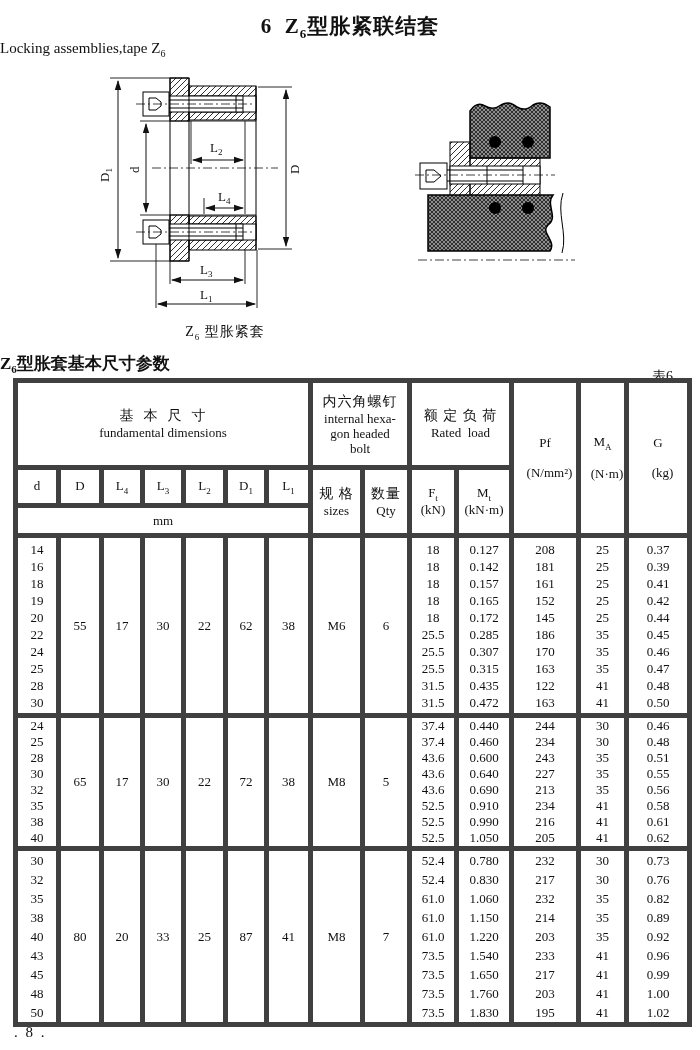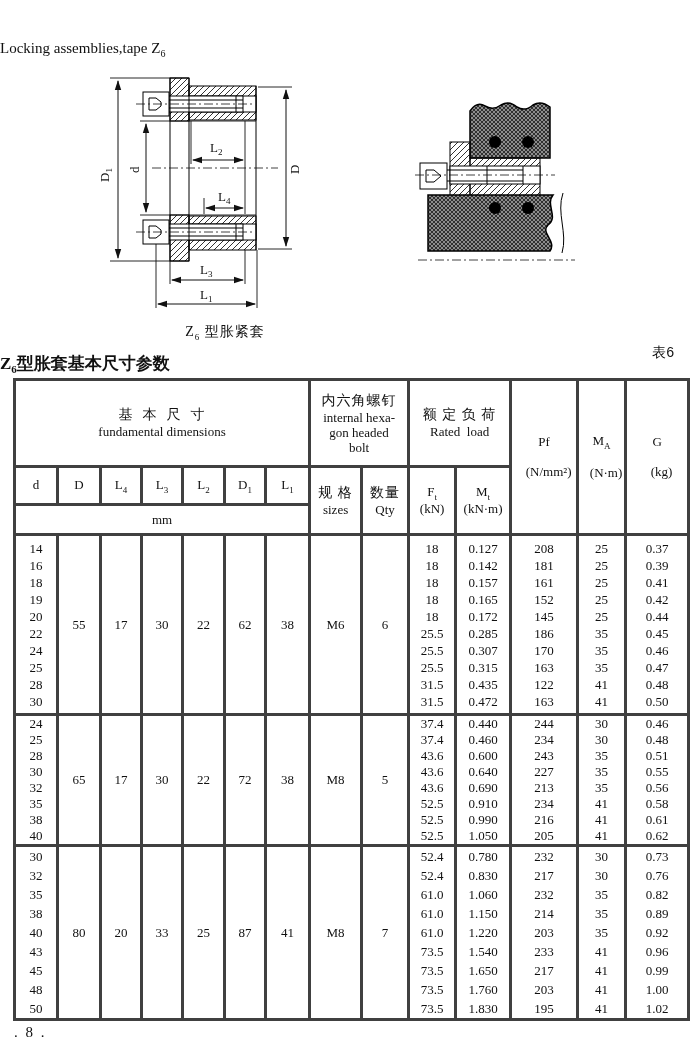--- a/index.html
+++ b/index.html
@@ -19,45 +19,46 @@
   .fig-left-caption sub{font-size:9px;}
   .fig-right-caption{position:absolute;left:378px;top:305px;width:300px;
                      font-family:"DejaVu Sans Mono",monospace;font-size:14px;}
   .fig-right-caption sub{font-size:9px;}
   .dimtext{font-family:"Liberation Serif","DejaVu Serif",serif;font-size:13px;fill:#111;}
   .dimsub{font-size:9px;}
   
   .tbl-title{position:absolute;top:352px;left:0;width:100%;
              font-size:17px;font-weight:bold;}
   .tbl-title sub{font-size:11px;}
-  .tbl-no{position:absolute;top:344px;left:652px;font-size:14px;font-family:Liberation Mono, monospace;}
+  .tbl-no{position:absolute;top:368px;left:652px;font-size:14px;}
   
   table.main{position:absolute;left:13px;top:378px;width:674px;border-collapse:collapse;
              table-layout:fixed;border:2px solid #000;background:#fff;}
-  table.main th,table.main td{border:3px solid #404040;text-align:center;vertical-align:middle;
+  table.main th,table.main td{border:5px solid #404040;text-align:center;vertical-align:middle;
              padding:0;font-weight:normal;font-size:13px;color:#111;}
   tr.hr1{height:87px;} tr.hr2{height:38px;} tr.hr3{height:30px;}
   .zh{font-size:14px;letter-spacing:1px;}
   .en{font-size:13px;}
   .pre{white-space:pre-line;line-height:15px;}
   .gap{margin-top:14px;margin-left:9px;}
   th sub,td sub{font-size:9px;}
   tr.b0{height:180px;margin-left:14px;} tr.b1{height:128px;} tr.b2{height:172px;}
   .stack{display:inline-block;}
   tr.b0 .stack div{line-height:17px;}
   tr.b1 .stack div{line-height:16px;}
   tr.b2 .stack div{line-height:19px;}
   
   .page-num{position:absolute;left:14px;top:1024px;font-size:15px;letter-spacing:2px;}
 </style>
 </head>
 <body>
 
 <div class="page">
 
+  <div class="doc-title"><span>6&nbsp; Z</span><sub>6</sub><span>型胀紧联结套</span></div>
   <div class="doc-subtitle"><span>Locking assemblies,tape Z</span><sub>6</sub></div>
 
   <svg class="fig-left-svg" width="300" height="242" viewBox="0 0 300 242">
     <defs>
       <pattern id="h45a" width="6" height="6" patternUnits="userSpaceOnUse">
         <path d="M-1,7 L7,-1 M-1,1 L1,-1 M5,7 L7,5" stroke="#333" stroke-width="1" fill="none"></path>
       </pattern>
       <marker id="arA" viewBox="0 0 10 10" refX="9" refY="5" markerWidth="10" markerHeight="10" orient="auto-start-reverse">
         <path d="M0,1.8 L10,5 L0,8.2 z" fill="#111"></path>
       </marker>

